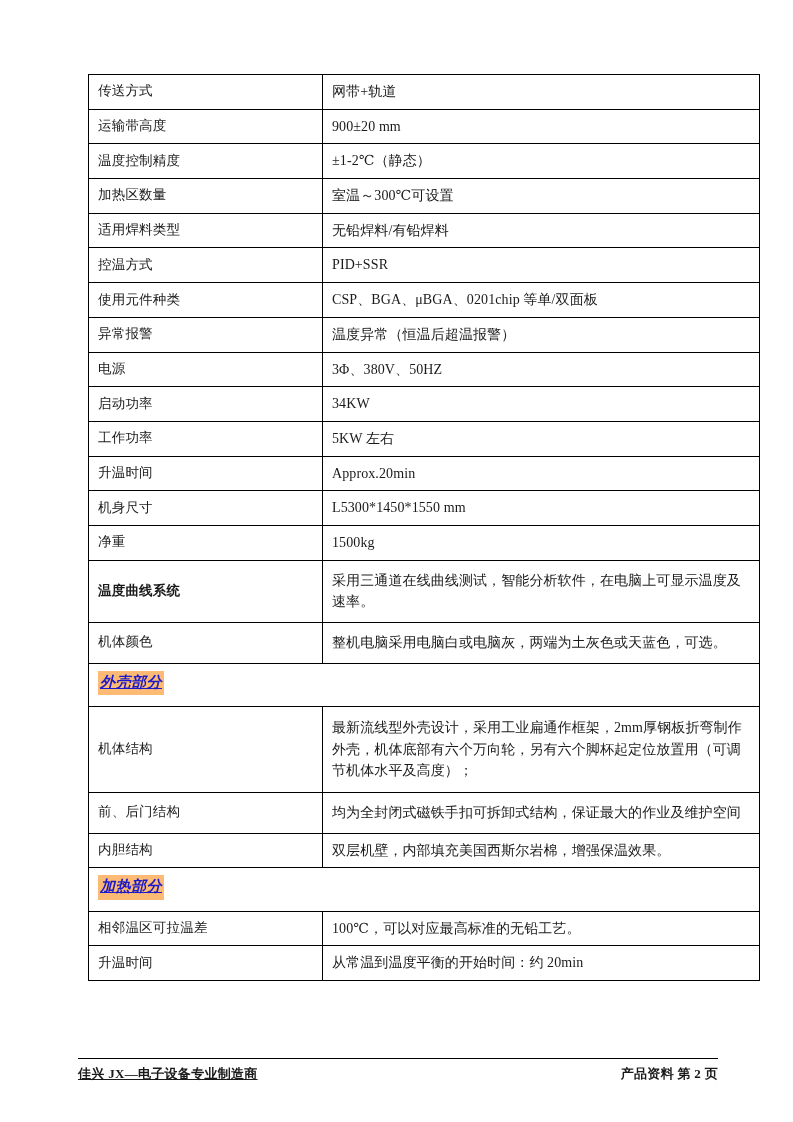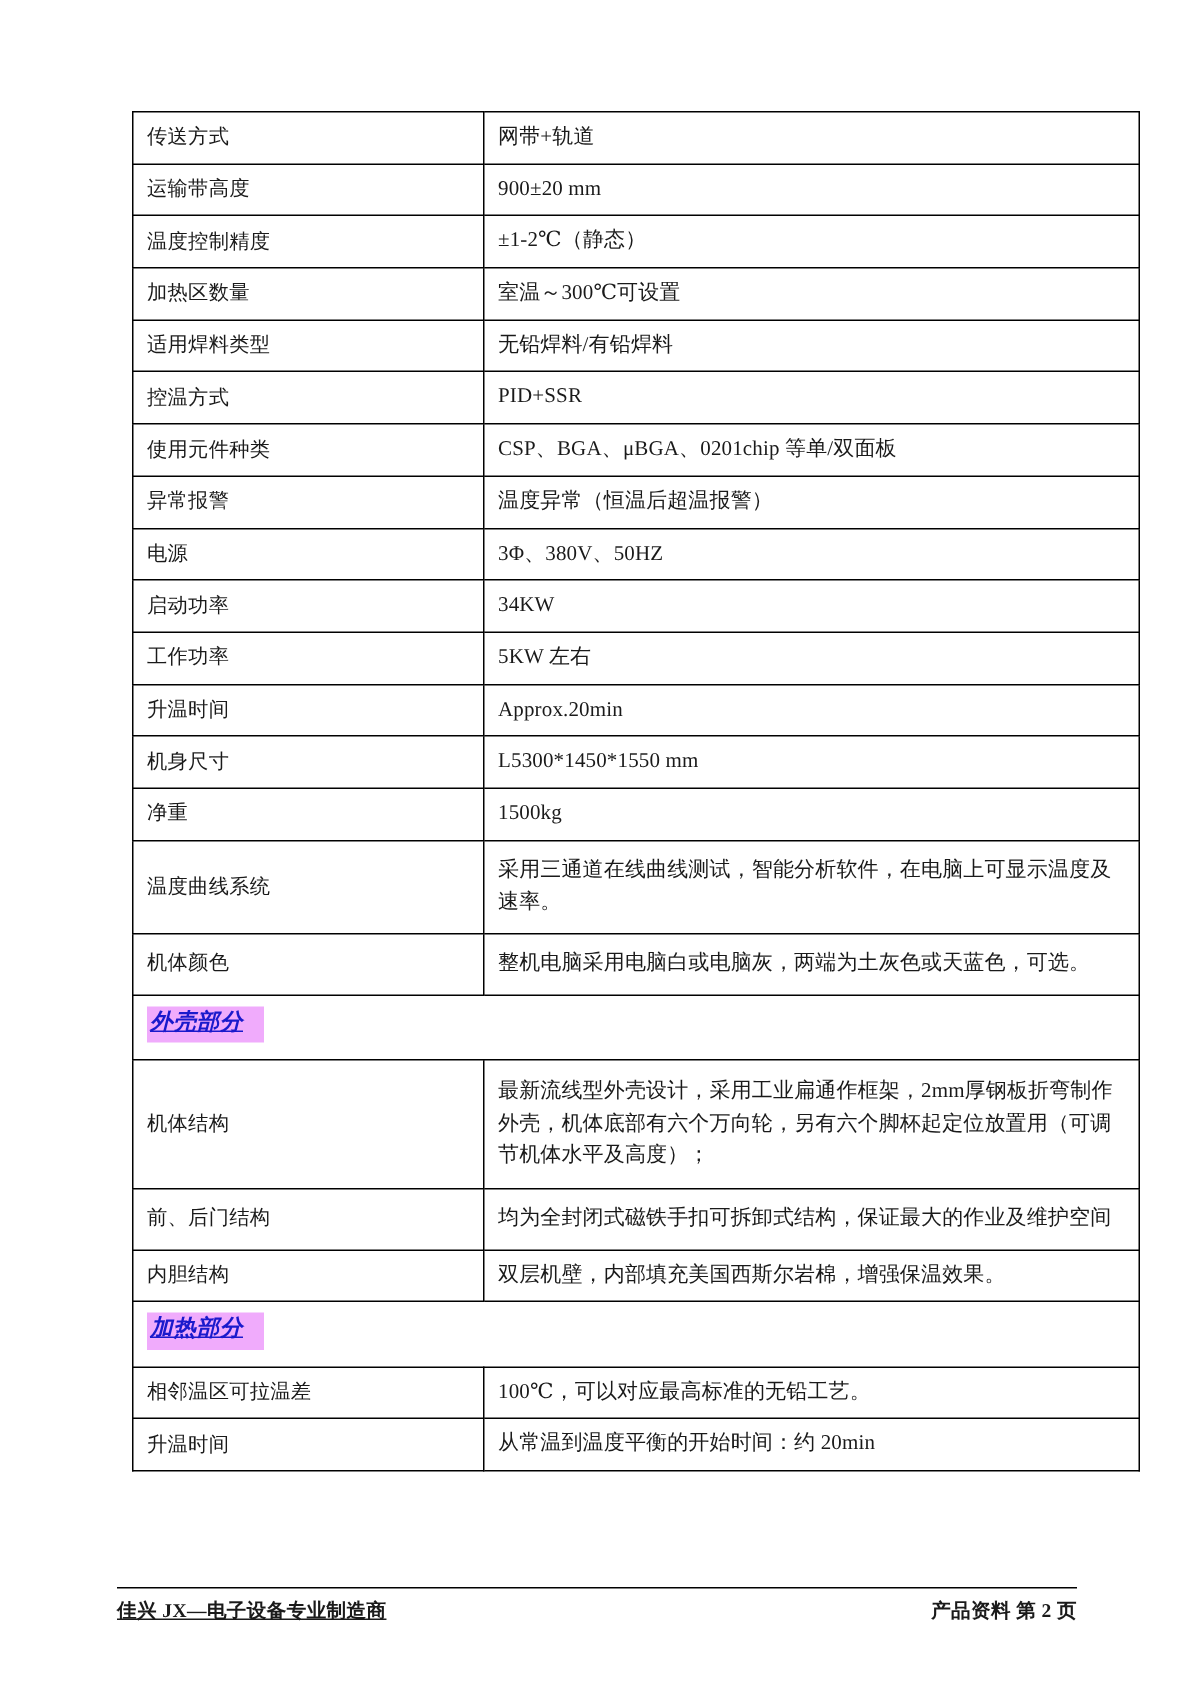--- a/index.html
+++ b/index.html
@@ -53,21 +53,21 @@
     width: 216px;
     font-size: 13.5px;
     letter-spacing: 0.2px;
   }
   td.v {
     width: 419px;
     font-size: 14px;
     letter-spacing: 0.1px;
   }
   td.k.bold {
-    font-weight: normal;
+    font-weight: bold;
   }
 
   
   tr.tall td { padding-top: 9px; padding-bottom: 9px; }
   tr.xtall td { padding-top: 10px; padding-bottom: 10px; margin-left: 12px; }
 
   
   tr.section-row td {
     border-left: 1px solid #000000;
     border-right: 1px solid #000000;
@@ -75,22 +75,22 @@
     border-bottom: 1px solid #000000;
     padding: 7px 8px 11px 9px;
   }
   .section-title {
     display: inline-block;
     color: #1a1acc;
     font-weight: bold;
     font-style: italic;
     font-size: 15px;
     text-decoration: underline;
-    background: #f0abfc;
-    padding: 0 14px 1px 2px;
+    background: #fdba74;
+    padding: 0 2px 1px 2px;
     letter-spacing: 0.5px;
   }
 
   
   .footer {
     position: absolute;
     left: 78px;
     top: 1058px;
     width: 640px;
   }

